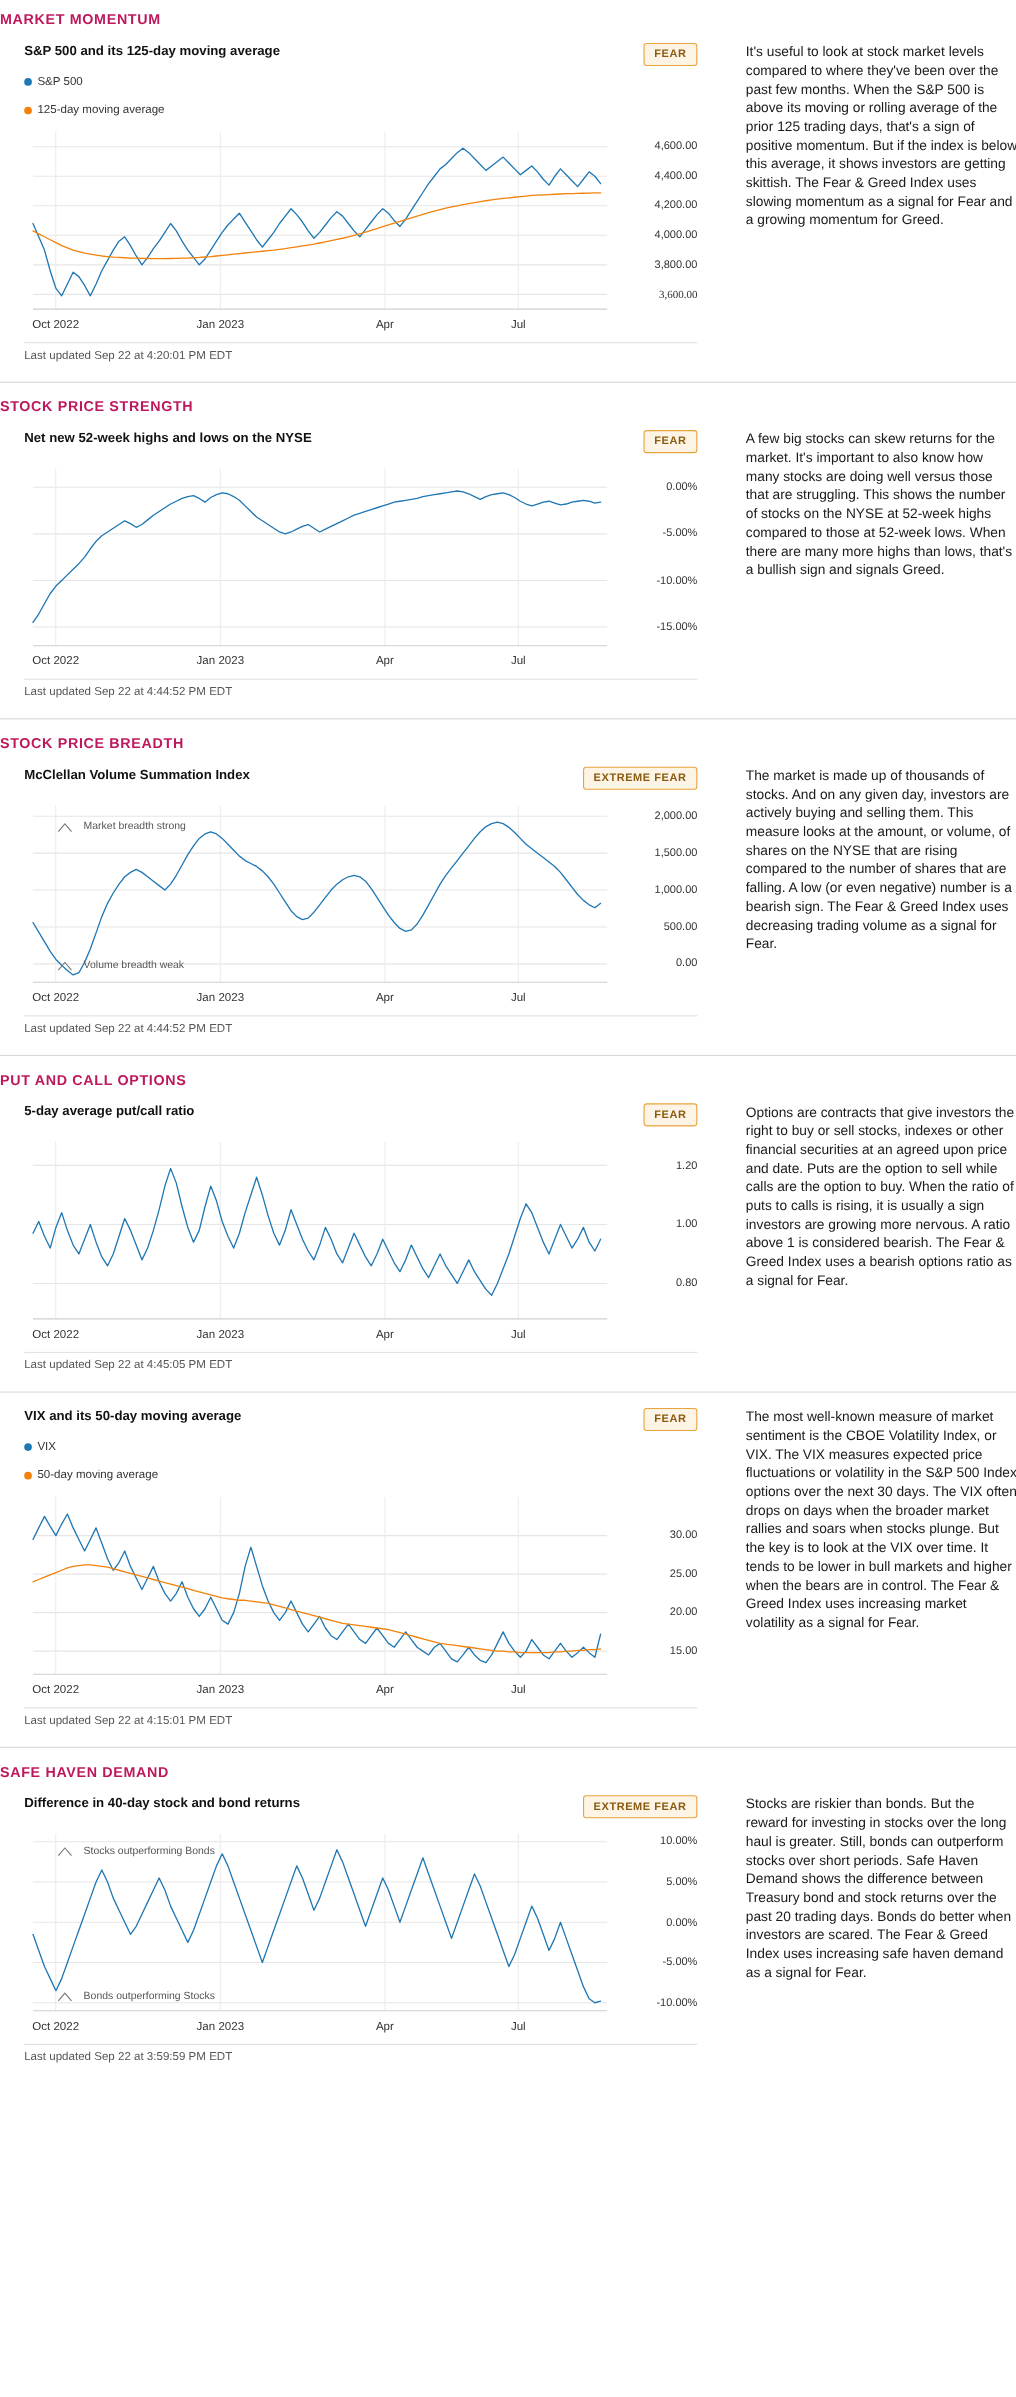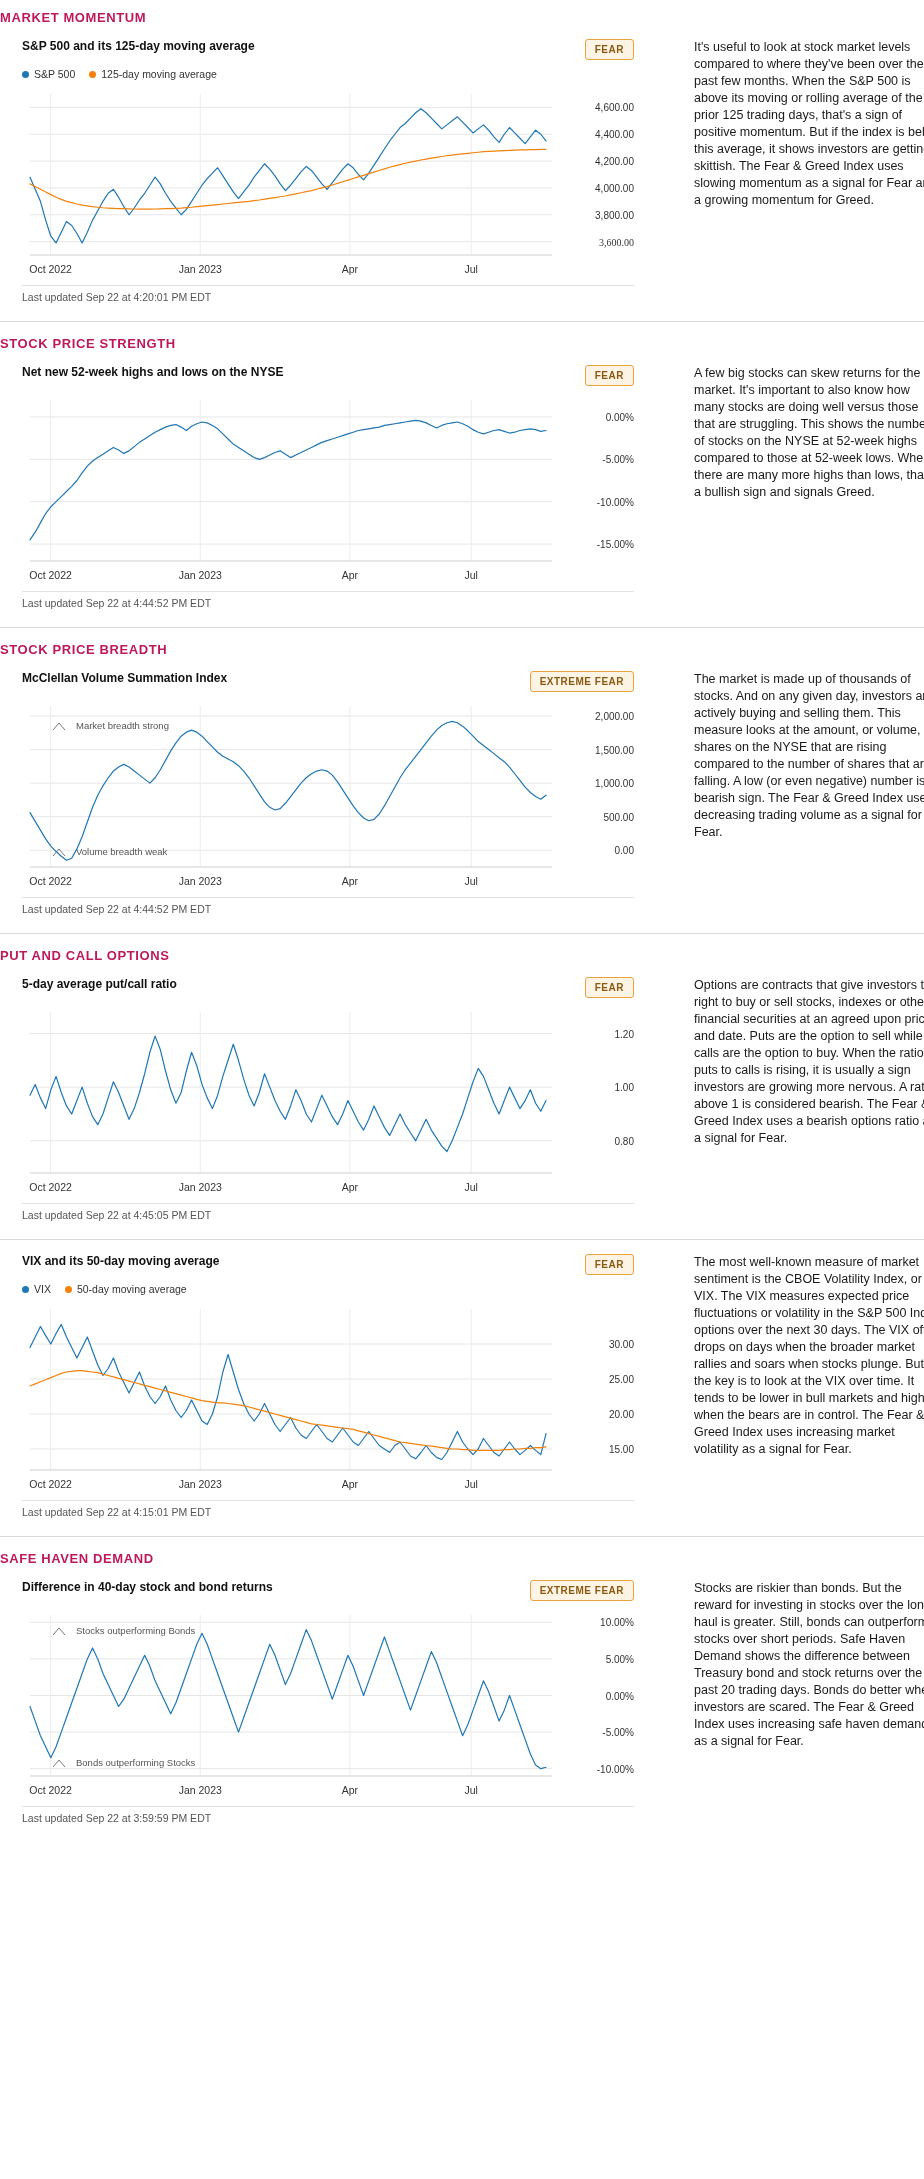--- a/index.html
+++ b/index.html
@@ -16,21 +16,20 @@
     border-top: 1px solid #d9d9d9;
     padding: 14px 0 18px 0;
     position: relative;
   }
   .section:first-child { border-top: none; padding-top: 10px; }
 
   .section-inner {
     display: flex;
     align-items: flex-start;
     padding: 0 22px 0 22px;
-    gap: 16px;
   }
 
   .chart-col { width: 612px; flex: 0 0 612px; }
   .text-col {
     width: 248px; flex: 0 0 248px;
     margin-left: 44px;
     font-size: 12.5px;
     line-height: 17px;
     color: #1a1a1a;
   }
@@ -66,20 +65,21 @@
     border-radius: 3px;
     white-space: nowrap;
   }
 
   .legend {
     display: flex;
     gap: 14px;
     margin-top: 8px;
     font-size: 10.5px;
     color: #333;
+    flex-direction: column;
   }
   .legend-item { display: flex; align-items: center; gap: 5px; }
   .legend-dot { width: 7px; height: 7px; border-radius: 50%; display: inline-block; }
 
   .plot-wrap {
     position: relative;
     margin-top: 6px;
   }
   .plot {
     position: relative;

